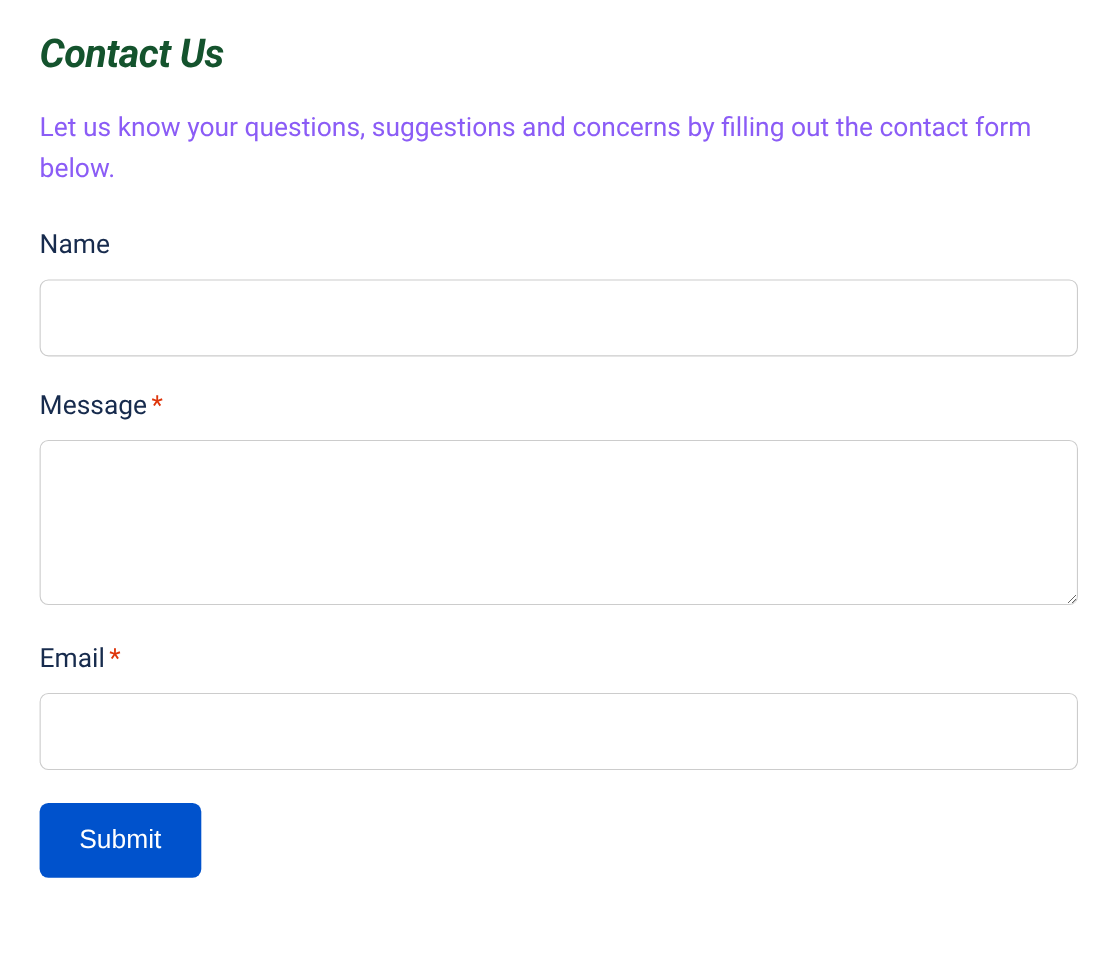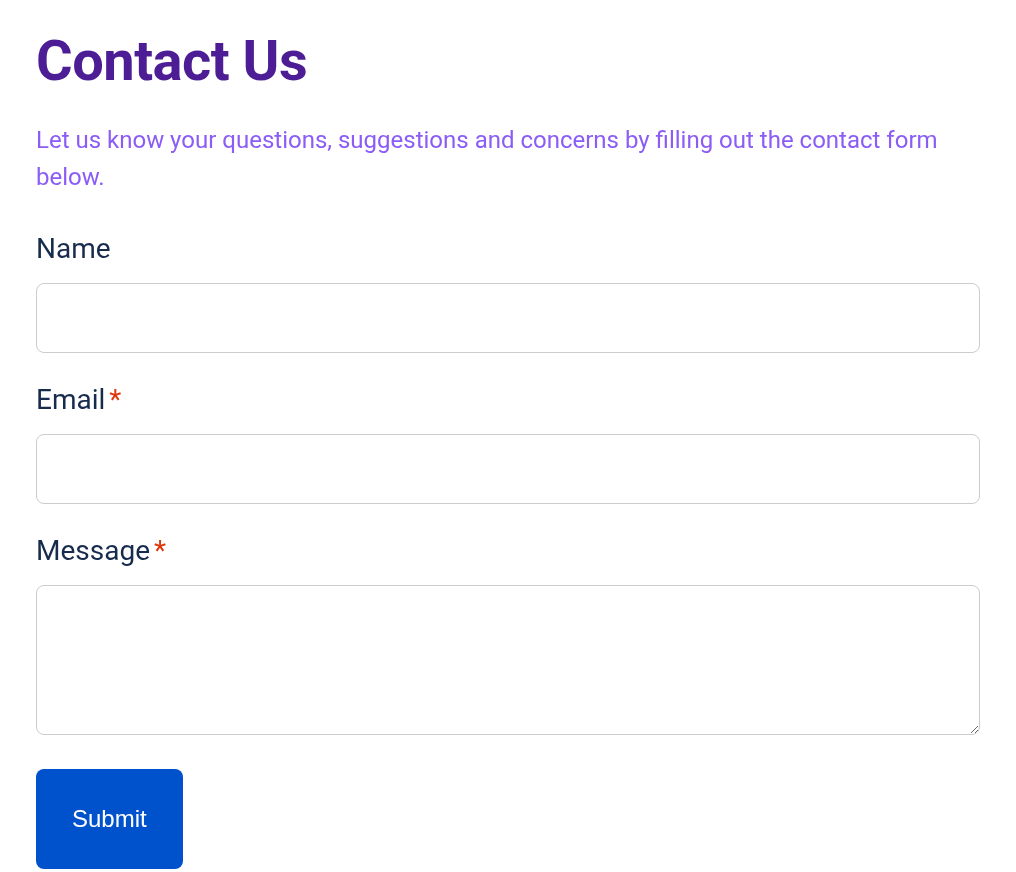--- a/index.html
+++ b/index.html
@@ -8,39 +8,40 @@
       padding: 0;
     }
     body {
       font-family: -apple-system, BlinkMacSystemFont, "Segoe UI", Roboto, Helvetica, Arial, sans-serif;
       background: #ffffff;
       padding: 28px 36px;
       color: #172B4D;
       width: 1016px;
     }
     h1.page-title {
-      font-size: 56px;
+      font-size: 36px;
       font-weight: 700;
-      color: #4c1d95;
+      color: #14532d;
       margin-bottom: 28px;
       letter-spacing: -0.5px;
+      font-style: italic;
     }
     p.intro {
       font-size: 24px;
       line-height: 1.55;
       color: #8b5cf6;
       margin-bottom: 36px;
       max-width: 940px;
     }
     .field {
       margin-bottom: 30px;
     }
     .field-label {
       display: block;
-      font-size: 28px;
+      font-size: 24px;
       color: #172B4D;
       margin-bottom: 18px;
       font-weight: 400;
     }
     .required {
       color: #DE350B;
       margin-left: 4px;
     }
     .text-input {
       width: 100%;
@@ -65,47 +66,47 @@
       font-family: inherit;
     }
     .submit-btn {
       display: inline-block;
       background: #0052CC;
       color: #ffffff;
       font-size: 24px;
       font-weight: 400;
       border: none;
       border-radius: 8px;
-      padding: 36px 36px;
+      padding: 20px 36px;
       cursor: pointer;
     }
   </style>
 </head>
 <body>
 
 <h1 class="page-title">Contact Us</h1>
 
 <p class="intro">Let us know your questions, suggestions and concerns by filling out the contact form below.</p>
 
 <form>
   <div class="field">
     <label class="field-label">
       <span>Name</span>
     </label>
     <input type="text" class="text-input" value="" style="">
   </div>
 
   <div class="field">
     <label class="field-label">
-      <span>Email</span><span class="required">*</span>
+      <span>Message</span><span class="required">*</span>
     </label>
-    <input type="email" class="text-input" value="" style="">
+    <textarea class="textarea-input" style=""></textarea>
   </div>
 
   <div class="field">
     <label class="field-label">
-      <span>Message</span><span class="required">*</span>
+      <span>Email</span><span class="required">*</span>
     </label>
-    <textarea class="textarea-input" style=""></textarea>
+    <input type="email" class="text-input" value="" style="">
   </div>
 
   <button type="submit" class="submit-btn">Submit</button>
 </form>
 
 </body></html>

